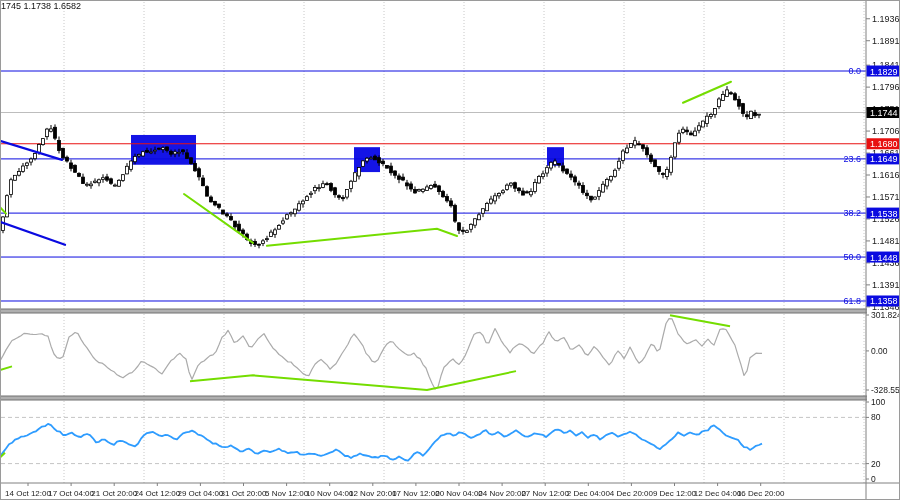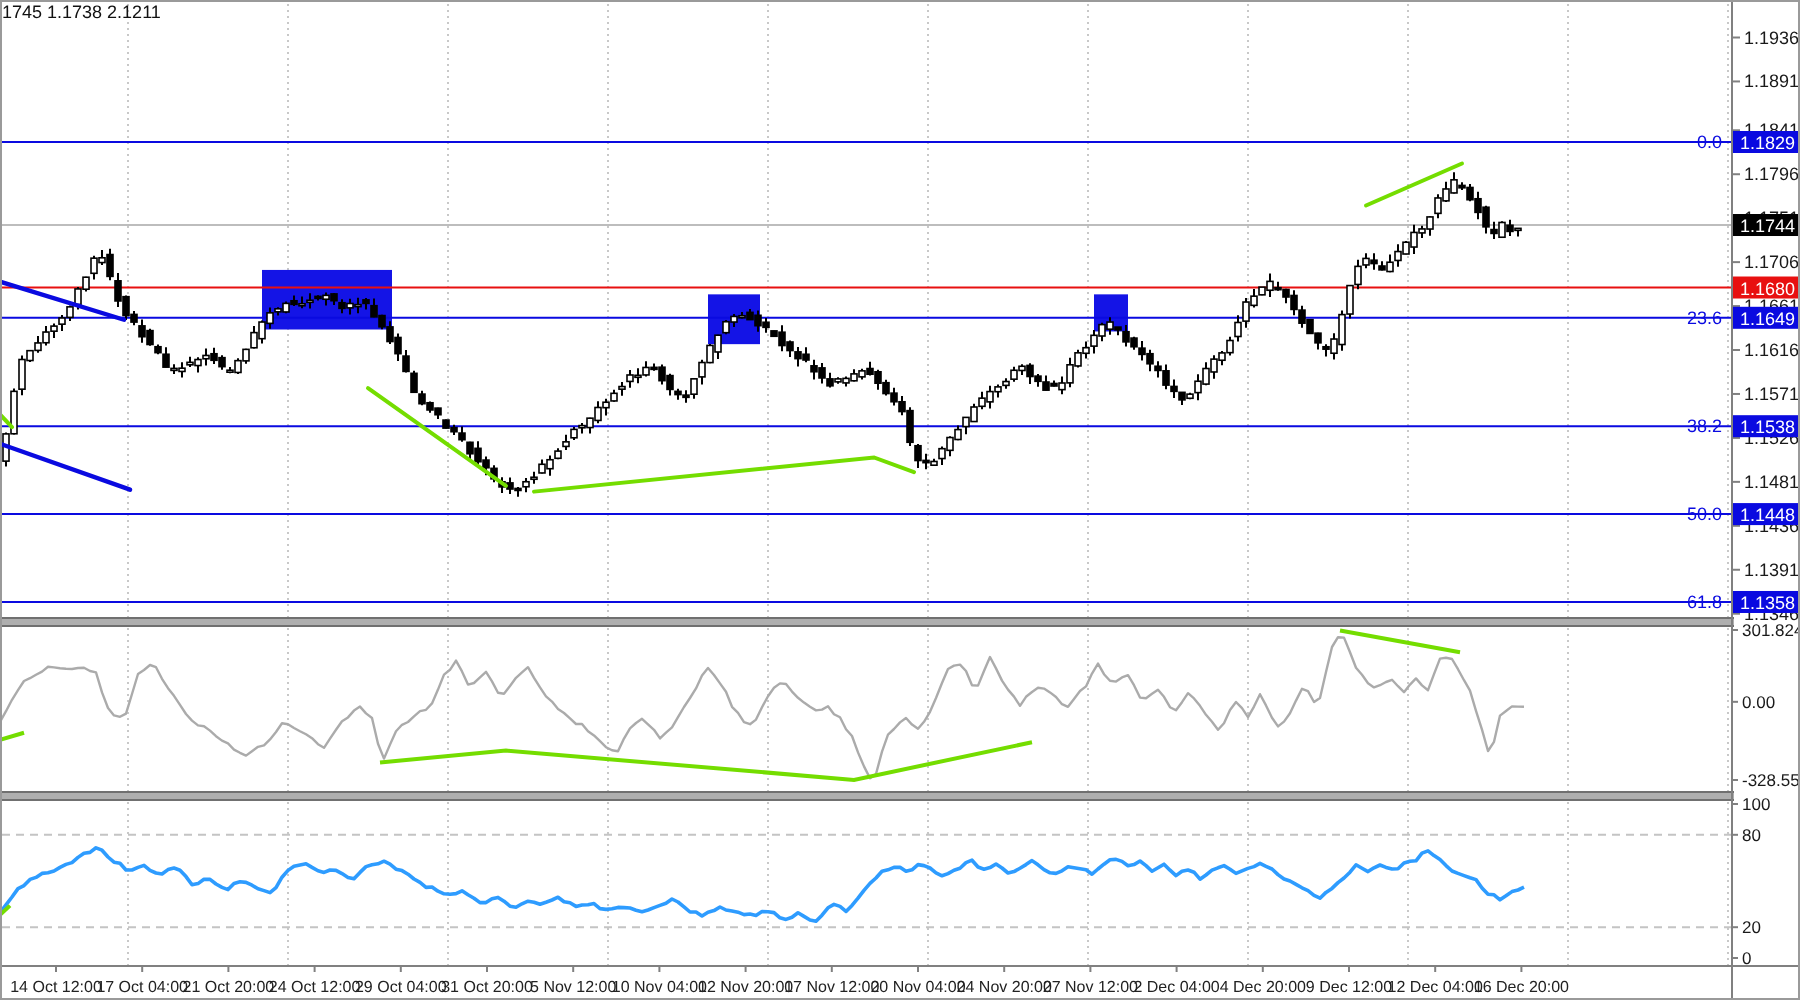--- a/index.html
+++ b/index.html
@@ -570,14 +570,14 @@
         <text x="631.4" y="496" font-size="8" text-anchor="middle" fill="#222">4 Dec 20:00</text>
         <line x1="674.5" y1="483" x2="674.5" y2="486" stroke="#808080"></line>
         <text x="674.5" y="496" font-size="8" text-anchor="middle" fill="#222">9 Dec 12:00</text>
         <line x1="717.6" y1="483" x2="717.6" y2="486" stroke="#808080"></line>
         <text x="717.6" y="496" font-size="8" text-anchor="middle" fill="#222">12 Dec 04:00</text>
         <line x1="760.7" y1="483" x2="760.7" y2="486" stroke="#808080"></line>
         <text x="760.7" y="496" font-size="8" text-anchor="middle" fill="#222">16 Dec 20:00</text>
       </g>
       <rect x="0.5" y="0.5" width="899" height="499" fill="none" stroke="#9A9A9A" stroke-width="1"></rect>
     </svg>
-  <div class="ohlc-readout">1745 1.1738 2.1211</div>
+  <div class="ohlc-readout">1745 1.1738 1.6582</div>
 </div>
 
 </body></html>

